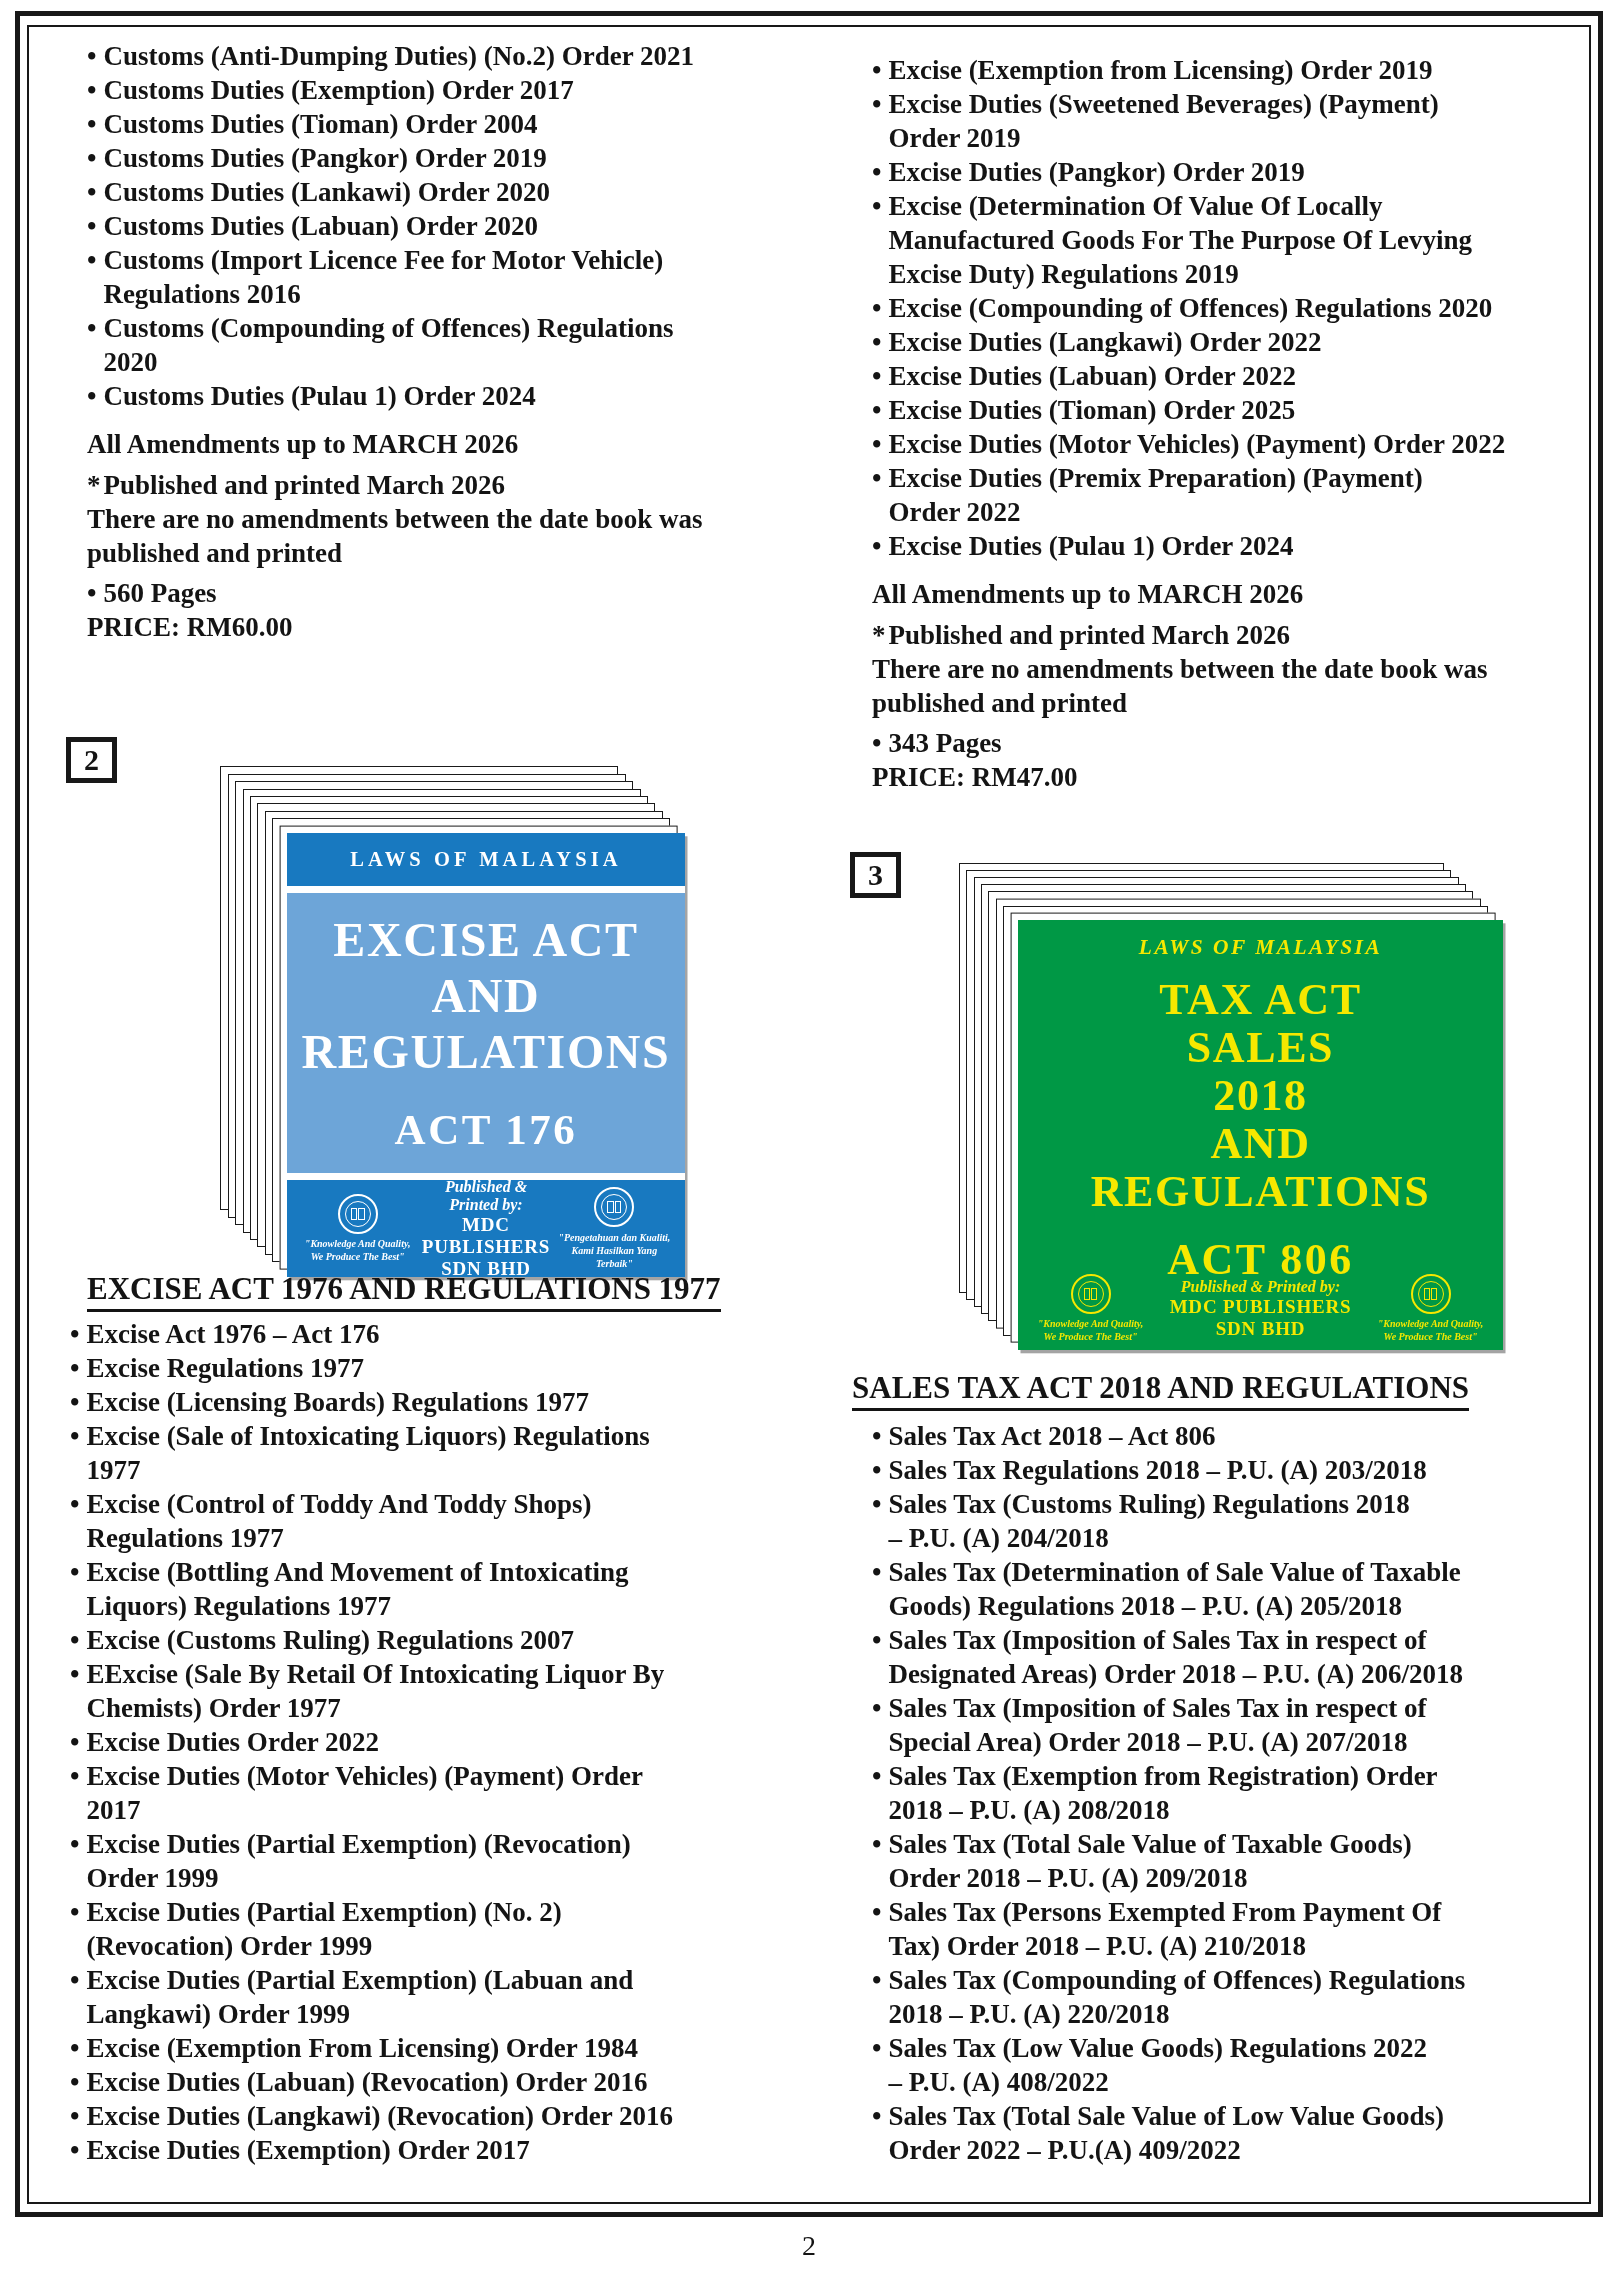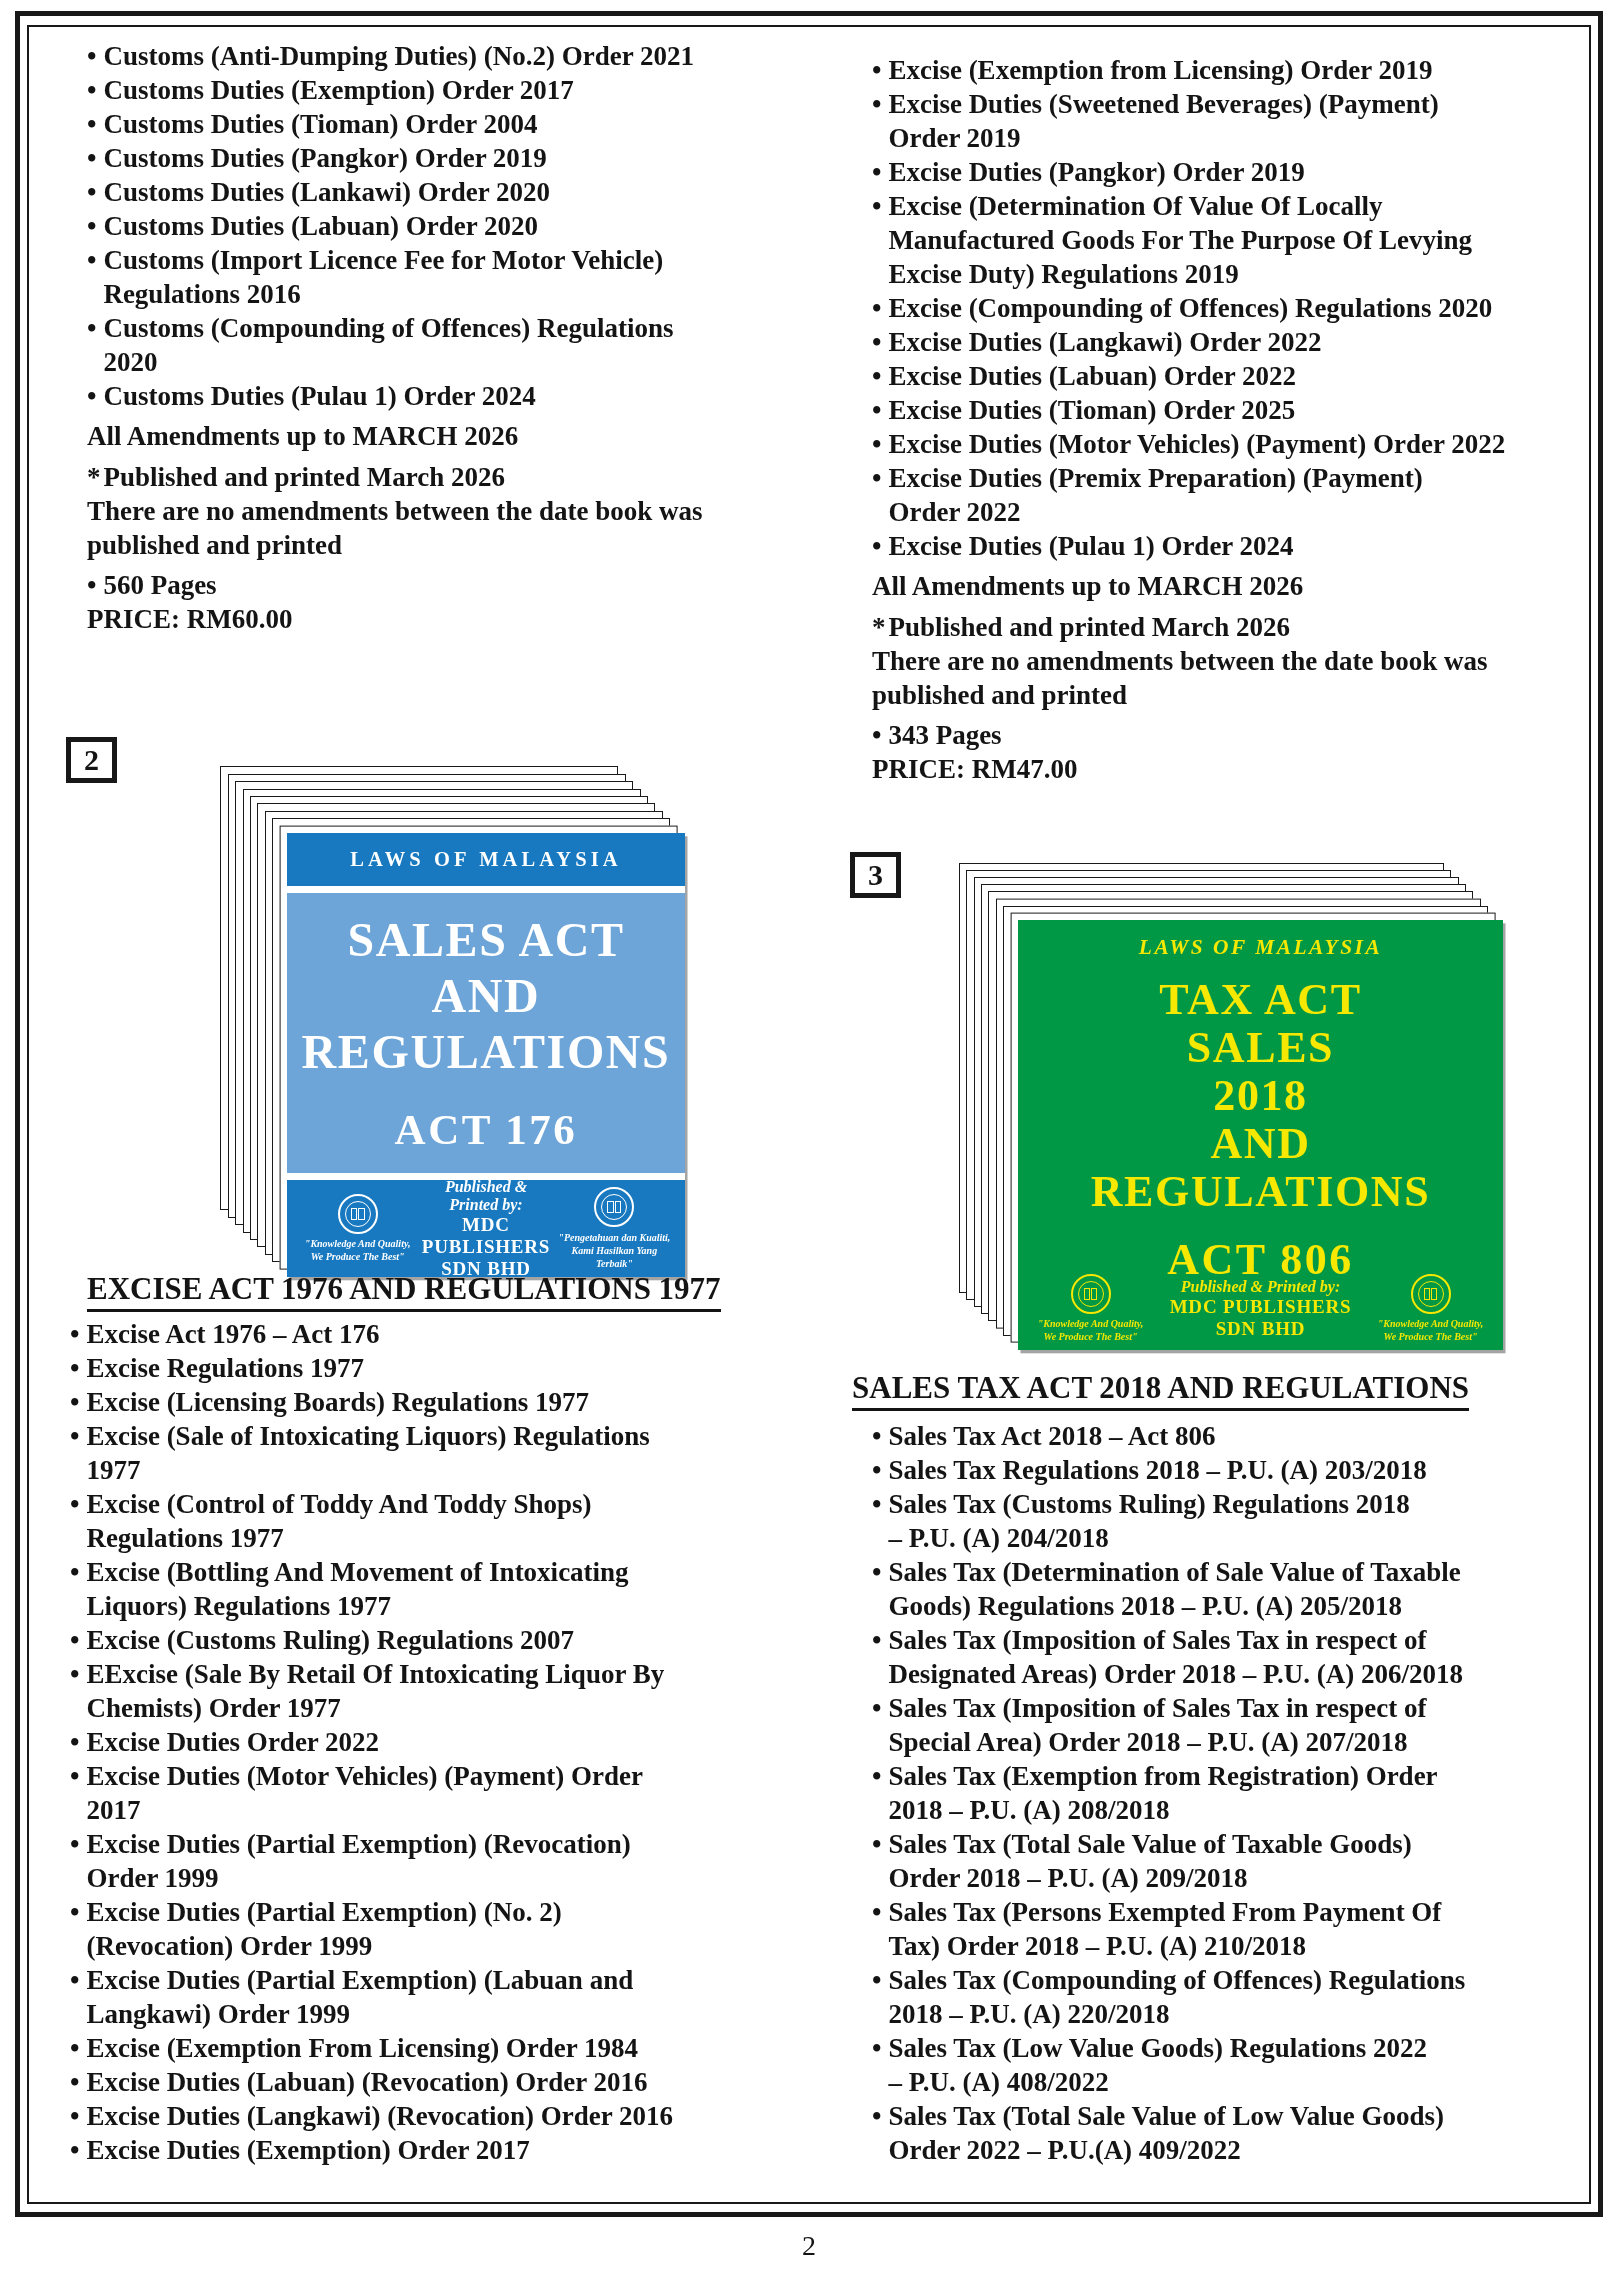--- a/index.html
+++ b/index.html
@@ -11,21 +11,21 @@
   
   .frame-outer { position:absolute; top:10.7px; left:15px; right:15px; bottom:56px; border:5.7px solid #181818; }
   .frame-inner { position:absolute; top:25px; left:27px; right:27px; bottom:69px; border:2.5px solid #181818; }
 
   .col { position:absolute; font-size:27px; line-height:34px; }
   ul.blist { list-style:none; margin:0; padding:0; }
   ul.blist li { padding-left:16.4px; text-indent:-16.4px; white-space:pre-line; }
   ul.blist li::before { content:"\2022"; display:inline-block; width:16.4px; text-indent:0; }
   .bullet-line { padding-left:16.4px; text-indent:-16.4px; white-space:pre-line; }
   .bullet-line::before { content:"\2022"; display:inline-block; width:16.4px; text-indent:0; }
-  .note { margin-top:6px; }
+  .note { margin-top:14px; }
   .star-note { margin-top:6.6px; padding-left:16.4px; text-indent:-16.4px; }
   .star-note .marker { display:inline-block; width:16.4px; text-indent:0; }
   .pre { white-space:pre-line; }
   .pages-note { margin-top:6.6px; }
 
   .refbox {
     position:absolute; width:41px; height:36px; border:5px solid #181818;
     display:flex; align-items:center; justify-content:center; font-size:30px; background:#fff;
   }
 
@@ -109,21 +109,21 @@
     <div class="pg" style="transform:translate(-44px,-44px);"></div>
     <div class="pg" style="transform:translate(-37px,-37px);"></div>
     <div class="pg" style="transform:translate(-30px,-30px);"></div>
     <div class="pg" style="transform:translate(-22px,-22px);"></div>
     <div class="pg" style="transform:translate(-15px,-15px);"></div>
     <div class="pg" style="transform:translate(-7.4px,-7.4px);"></div>
     <div class="cover blue">
       <div class="band-top">LAWS OF MALAYSIA</div>
       <div class="body">
         <div class="title-lines">
-          <div>SALES ACT</div>
+          <div>EXCISE ACT</div>
           <div>AND</div>
           <div>REGULATIONS</div>
         </div>
         <div class="act-line">ACT 176</div>
       </div>
       <div class="band-bottom">
         <div class="logo-col">
           <span class="logo">
               <span class="logo-inner">
                 <i></i>

